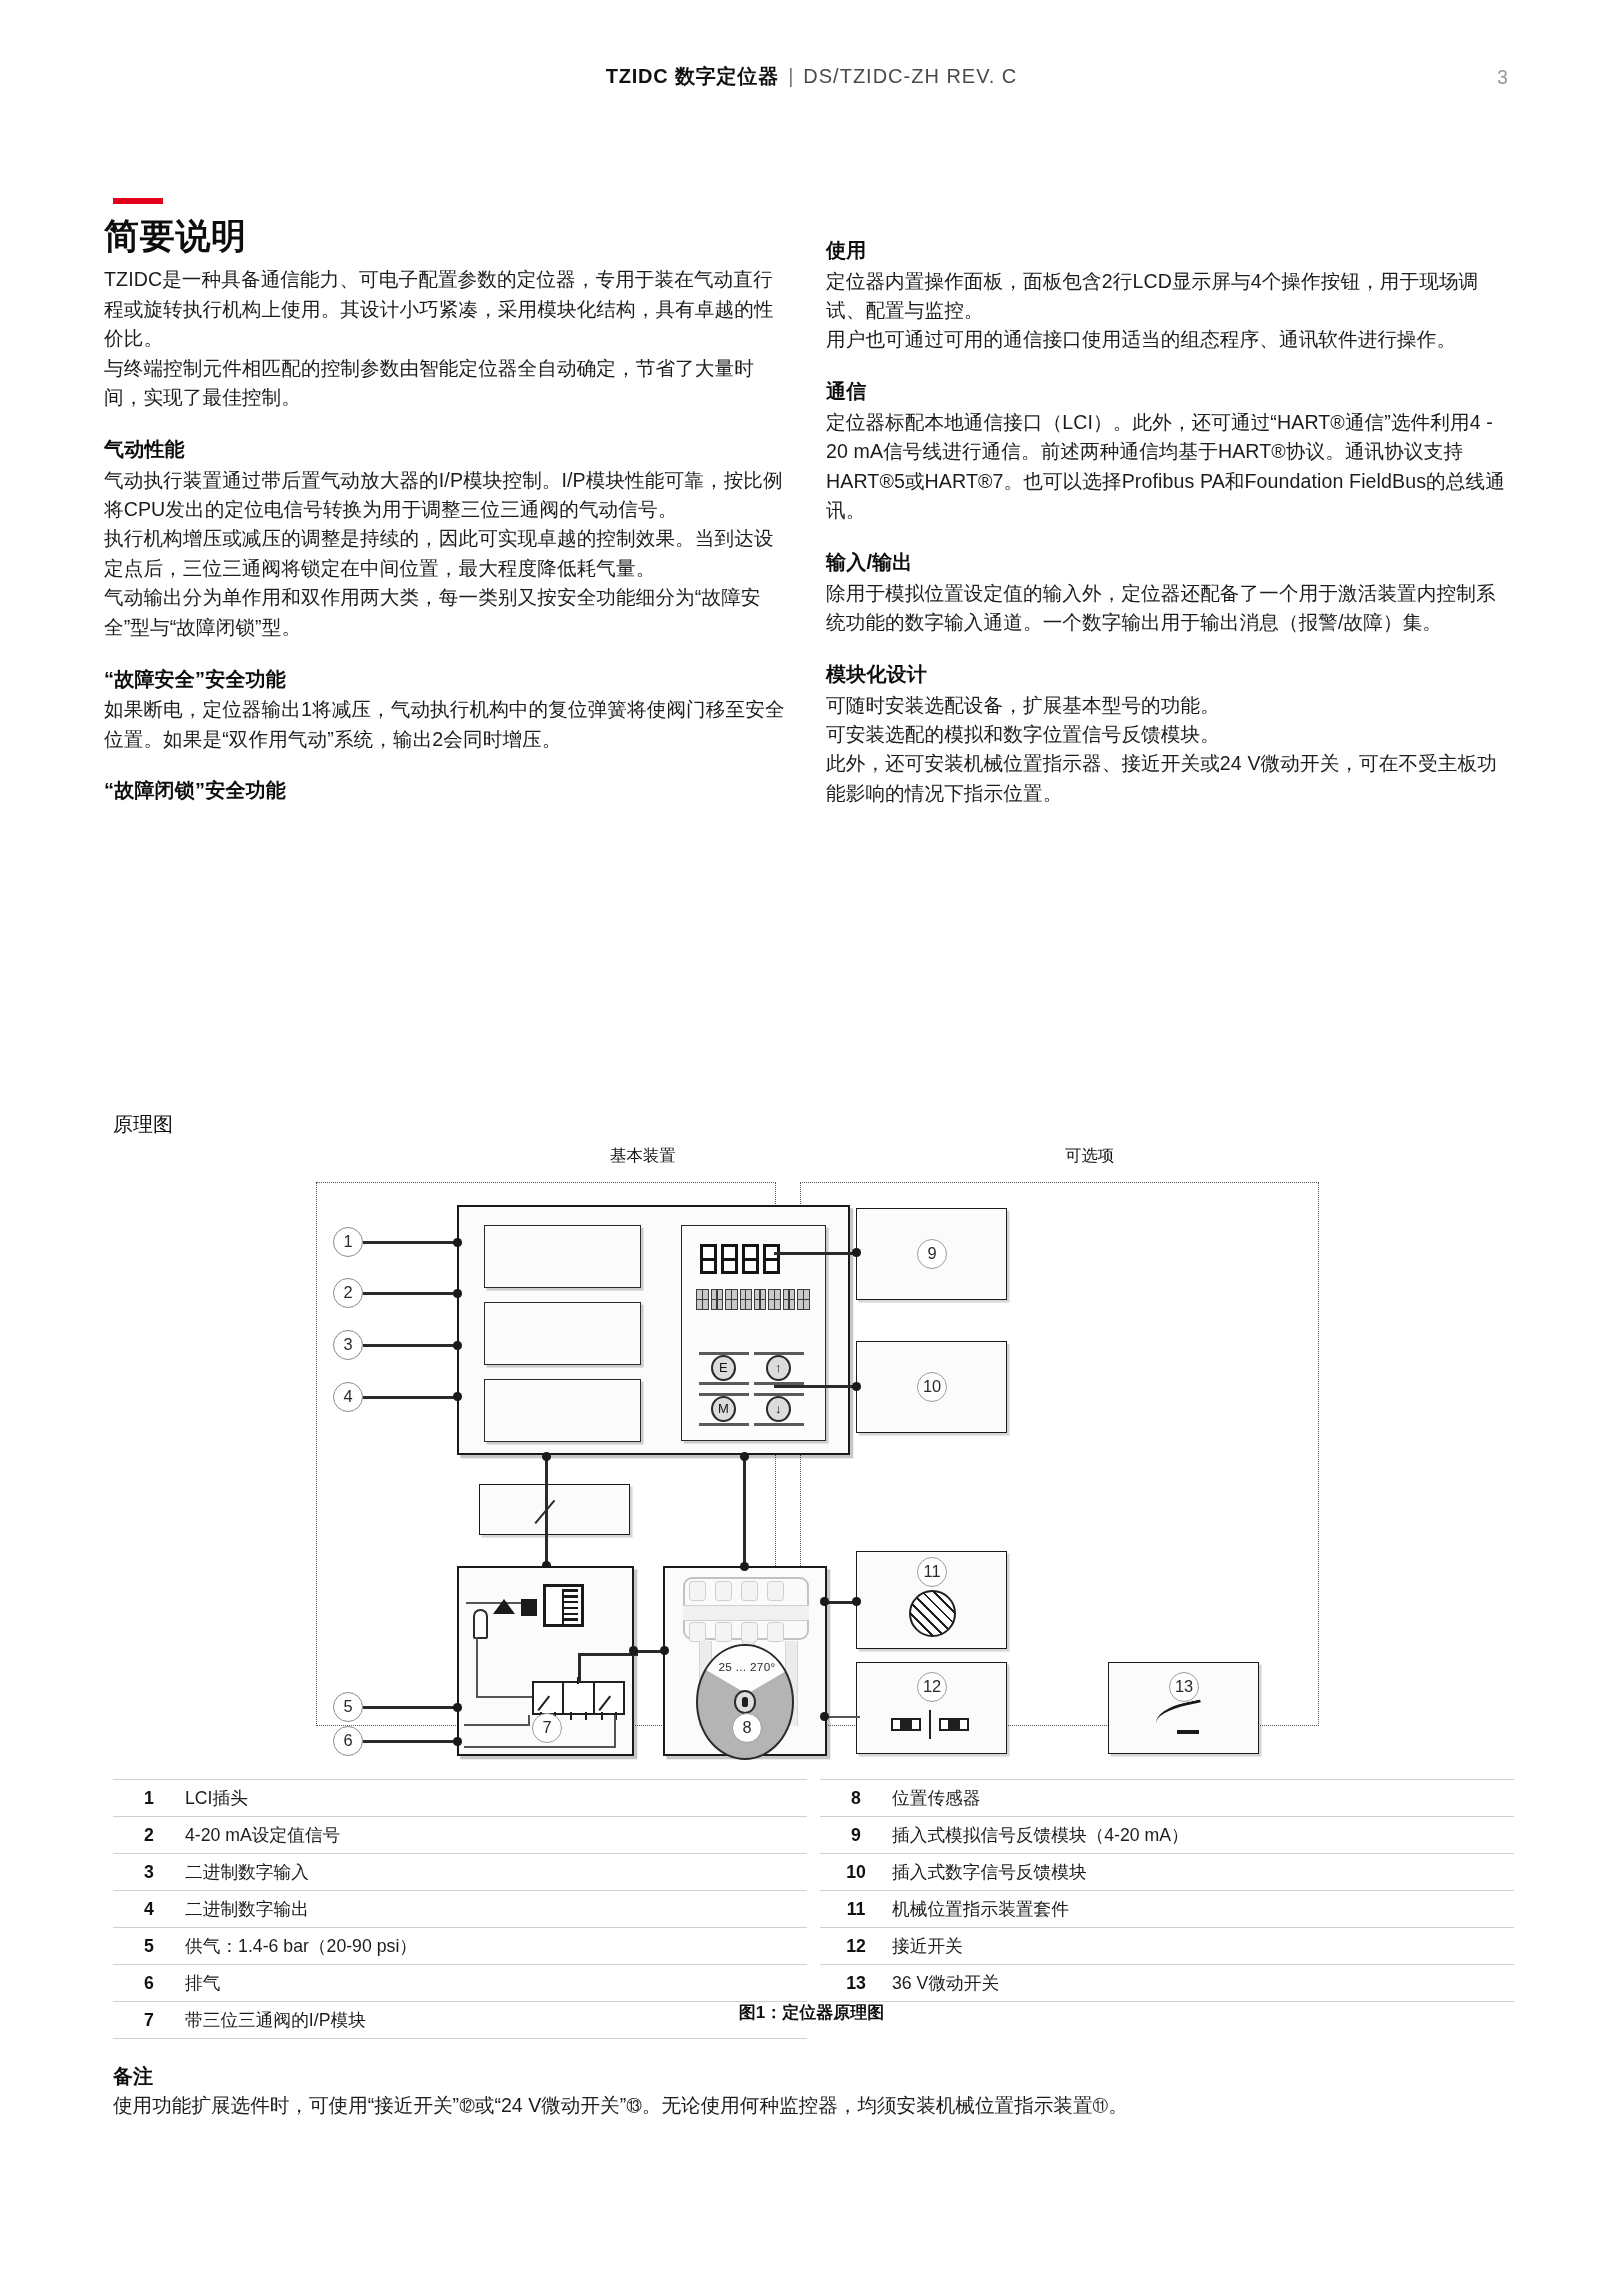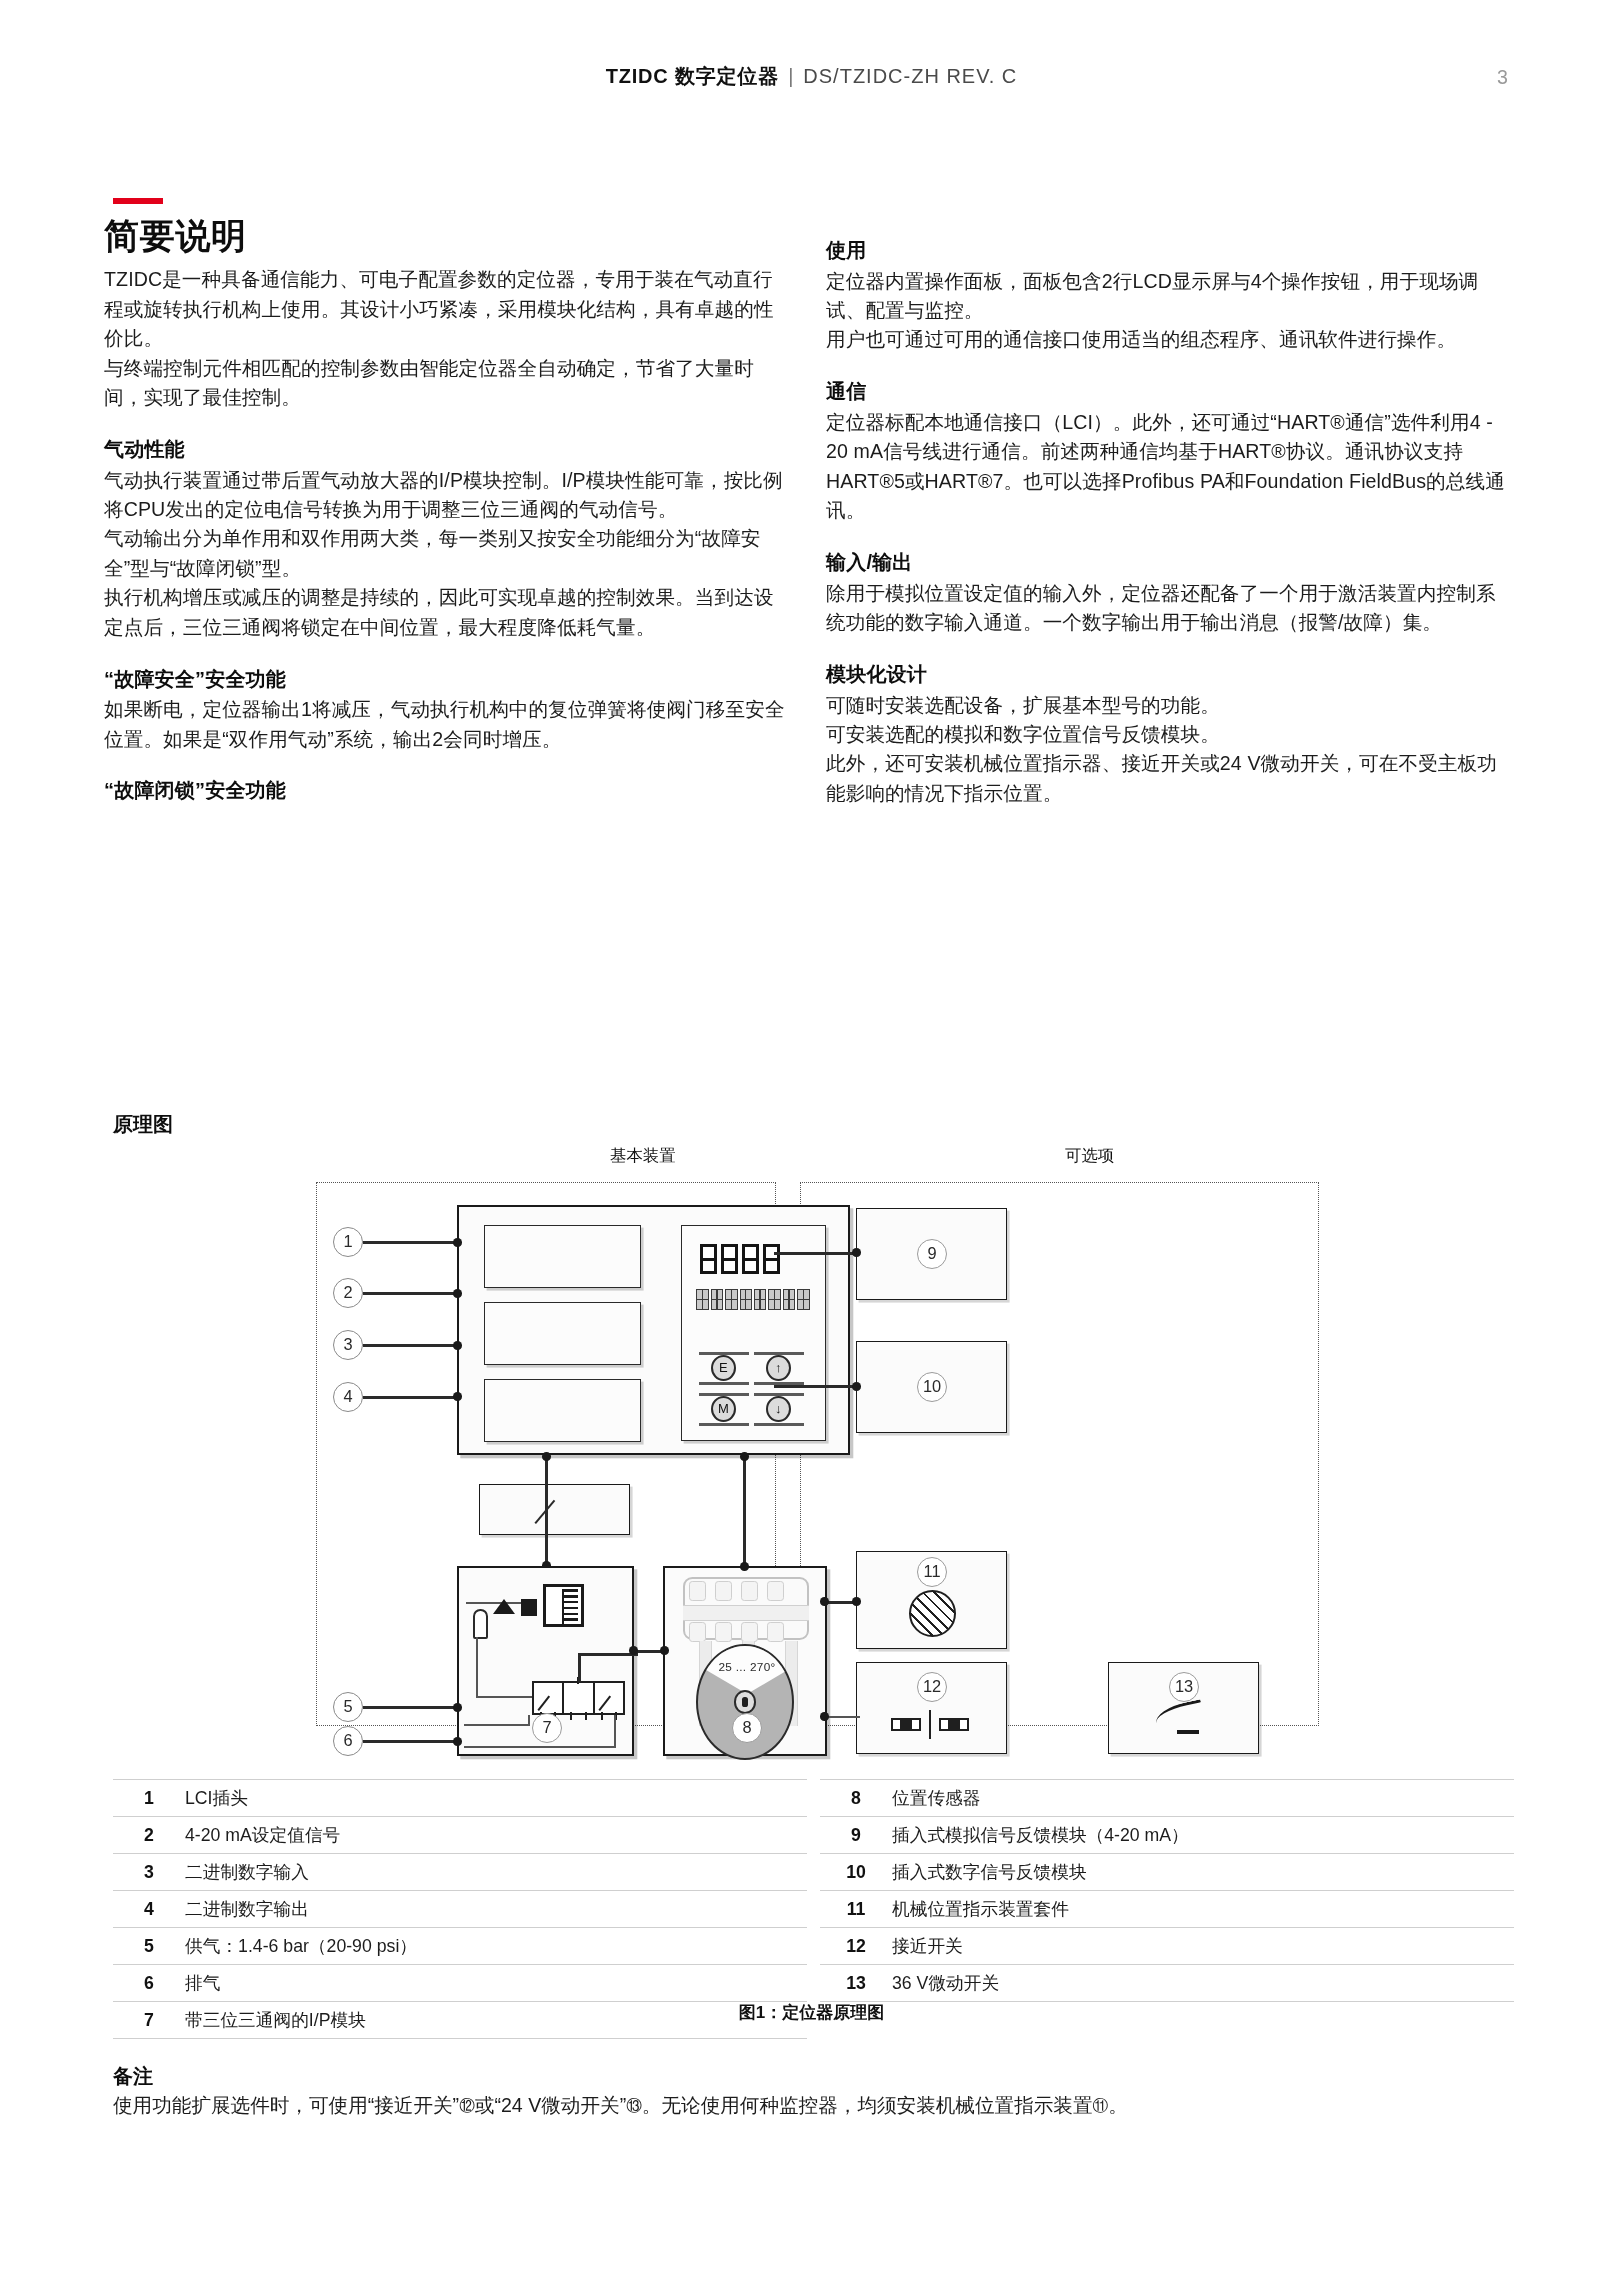--- a/index.html
+++ b/index.html
@@ -101,21 +101,21 @@
     text-align: left;
   }
   p.body + p.body { margin-top: 0; }
 
   
   .schematic-head {
     position: absolute;
     left: 113px;
     top: 1111px;
     font-size: 20px;
-    font-weight: 700;
+    font-weight: 400;
     color: #0d0d0d;
   }
   .diagram-wrap {
     position: absolute;
     left: 113px;
     top: 1145px;
     width: 1400px;
     height: 628px;
   }
   .grp-label {
@@ -503,22 +503,22 @@
 
 <div class="red-rule"></div>
 
 <div class="col col-left">
   <h1 class="doc-title">简要说明</h1>
   <p class="body">TZIDC是一种具备通信能力、可电子配置参数的定位器，专用于装在气动直行程或旋转执行机构上使用。其设计小巧紧凑，采用模块化结构，具有卓越的性价比。</p>
   <p class="body">与终端控制元件相匹配的控制参数由智能定位器全自动确定，节省了大量时间，实现了最佳控制。</p>
 
   <h2 class="sec-head">气动性能</h2>
   <p class="body">气动执行装置通过带后置气动放大器的I/P模块控制。I/P模块性能可靠，按比例将CPU发出的定位电信号转换为用于调整三位三通阀的气动信号。</p>
+  <p class="body">执行机构增压或减压的调整是持续的，因此可实现卓越的控制效果。当到达设定点后，三位三通阀将锁定在中间位置，最大程度降低耗气量。</p>
   <p class="body">气动输出分为单作用和双作用两大类，每一类别又按安全功能细分为“故障安全”型与“故障闭锁”型。</p>
-  <p class="body">执行机构增压或减压的调整是持续的，因此可实现卓越的控制效果。当到达设定点后，三位三通阀将锁定在中间位置，最大程度降低耗气量。</p>
 
   <h2 class="sec-head">“故障安全”安全功能</h2>
   <p class="body">如果断电，定位器输出1将减压，气动执行机构中的复位弹簧将使阀门移至安全位置。如果是“双作用气动”系统，输出2会同时增压。</p>
 
   <h2 class="sec-head">“故障闭锁”安全功能</h2>
 </div>
 
 <div class="col col-right">
   <h2 class="sec-head first">使用</h2>
   <p class="body">定位器内置操作面板，面板包含2行LCD显示屏与4个操作按钮，用于现场调试、配置与监控。</p>

